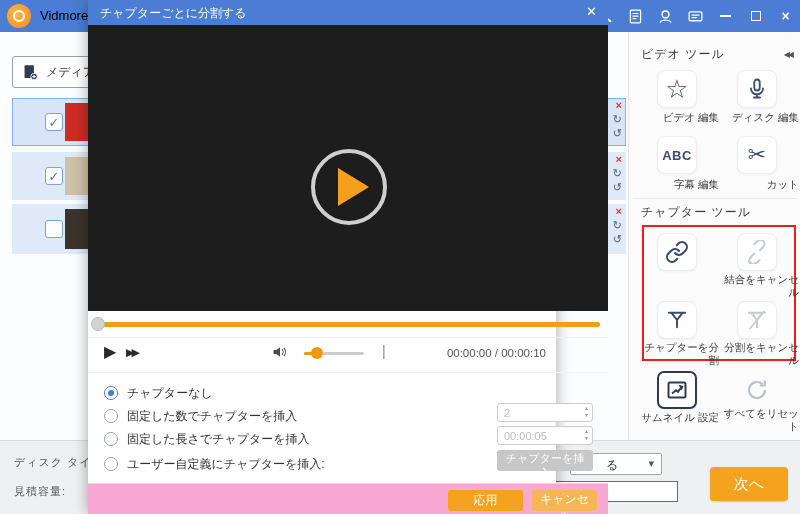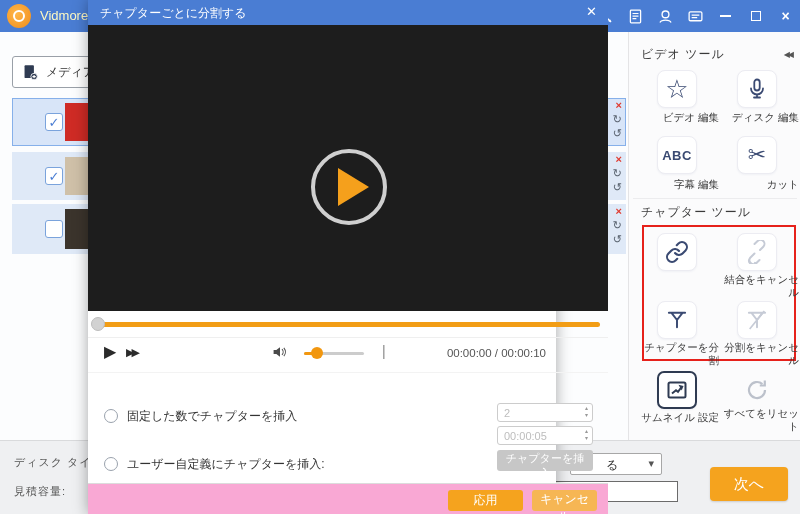--- a/index.html
+++ b/index.html
@@ -5,21 +5,21 @@
   html,body{margin:0;padding:0;background:#888;}
   *{box-sizing:border-box;}
   .screen{position:relative;width:800px;height:514px;background:#fff;overflow:hidden;
           font-family:"Liberation Sans","DejaVu Sans",sans-serif;outline:1px solid #b8b8b8;}
 
   
   .titlebar{position:absolute;left:0;top:0;width:800px;height:32px;background:#4a7dd3;}
   .logo{position:absolute;left:7px;top:4px;width:24px;height:24px;border-radius:50%;
         background:radial-gradient(circle at 40% 40%, #ffb74a, #f08c1a);display:flex;align-items:center;justify-content:center;}
   .logo-inner{width:12px;height:12px;border-radius:50%;border:2px solid #fff;}
-  .appname{position:absolute;left:40px;top:8px;color:#fef9c3;font-size:13px;}
+  .appname{position:absolute;left:40px;top:8px;color:#000000;font-size:13px;}
   .tb-icons{position:absolute;right:6px;top:0;height:32px;display:flex;align-items:center;gap:13px;}
   .tb-btn{width:17px;height:17px;display:flex;align-items:center;justify-content:center;cursor:default;}
   .tb-btn svg{display:block;}
   .win-min{width:11px;height:2px;background:#fff;}
   .win-max{width:10px;height:10px;border:1.6px solid #fff;}
   .win-x{color:#fff;font-size:14px;font-weight:bold;line-height:1;}
 
   
   .media-panel{position:absolute;left:0;top:32px;width:628px;height:408px;background:#fcfdfe;}
   .add-media{position:absolute;left:12px;top:24px;width:140px;height:32px;background:#fff;
@@ -301,23 +301,31 @@
         </svg>
     </span>
     <div class="vol-track">
         <div class="vol-fill" style="width:22%;"></div>
       </div>
     <div class="vol-knob"></div>
     <span class="ctl-sep">|</span>
     <span class="time-text">00:00:00 / 00:00:10</span>
     <div class="ctrl-sep-line2"></div>
 
+    <div class="opt-row" style="top:384px;">
+      <span class="radio on"></span>
+      <span class="opt-label">チャプターなし</span>
+    </div>
     <div class="opt-row" style="top:407px;">
       <span class="radio"></span>
       <span class="opt-label">固定した数でチャプターを挿入</span>
+    </div>
+    <div class="opt-row" style="top:430px;">
+      <span class="radio"></span>
+      <span class="opt-label">固定した長さでチャプターを挿入</span>
     </div>
     <div class="opt-row" style="top:455px;">
       <span class="radio"></span>
       <span class="opt-label">ユーザー自定義にチャプターを挿入:</span>
     </div>
 
     <div class="spin" style="top:403px;">
       <input disabled="" value="2" style="">
       <span class="arrows">
           <span>▴</span>

